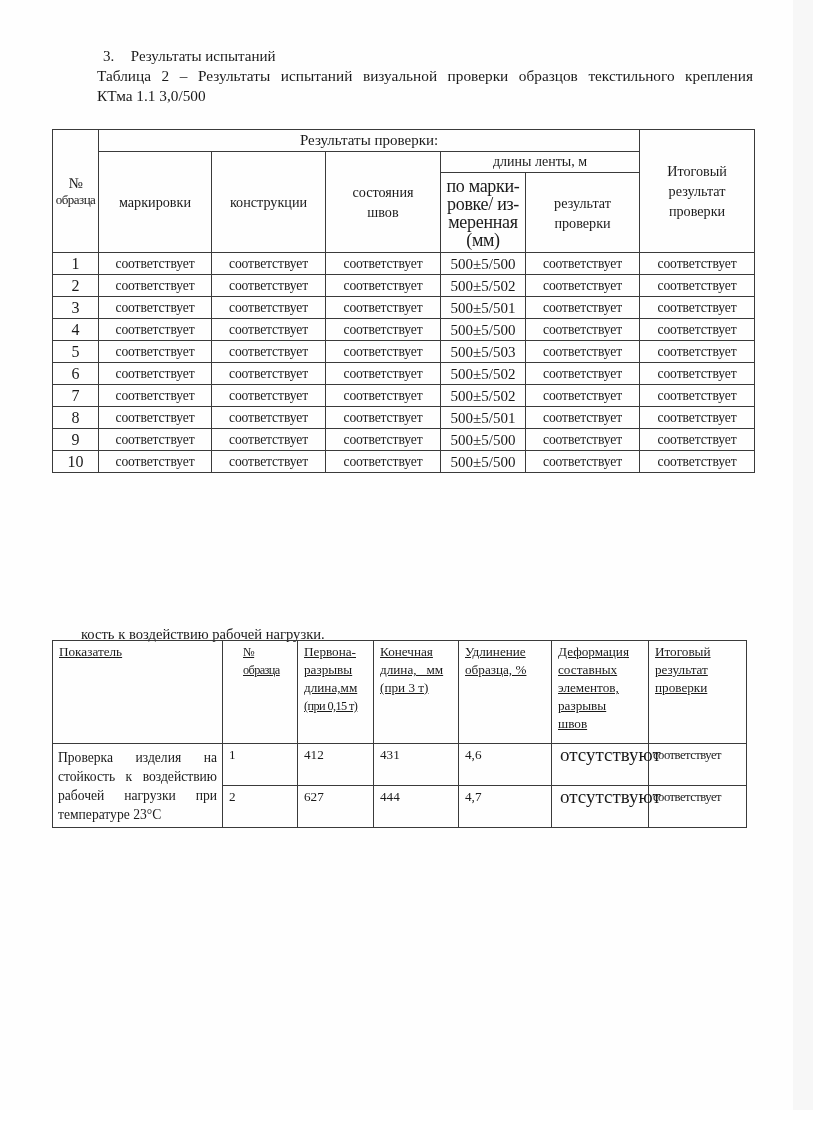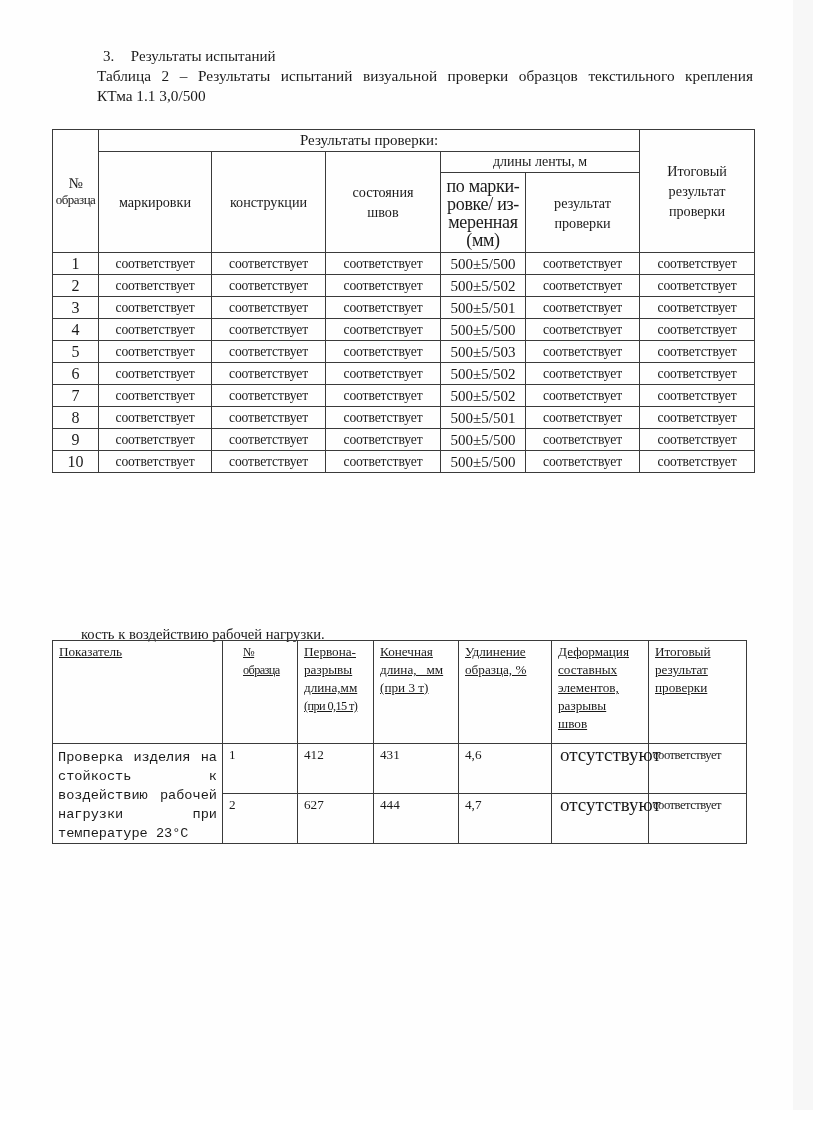--- a/index.html
+++ b/index.html
@@ -113,21 +113,20 @@
     }
     .t3 thead th { height: 100px; text-decoration: underline; }
     .t3 .hdr-tight { font-size: 12.3px; letter-spacing: -0.6px; padding-left: 20px; }
     .t3 tbody td { height: 39px; }
     .t3 .indicator {
       font-size: 13.6px;
       line-height: 19px;
       text-align: justify;
       padding: 4px 5px 0 5px;
       vertical-align: top;
-      font-family: Liberation Mono, monospace;
     }
     .t3 .res-tight { font-size: 12.6px; letter-spacing: -0.5px; padding-left: 4px; }
     .t3 .deform-val { padding-left: 8px; font-size: 19px; margin-top: 40px; }
   </style>
 </head>
 <body>
 
 <div class="page"></div>
 <div class="right-strip"></div>
 

